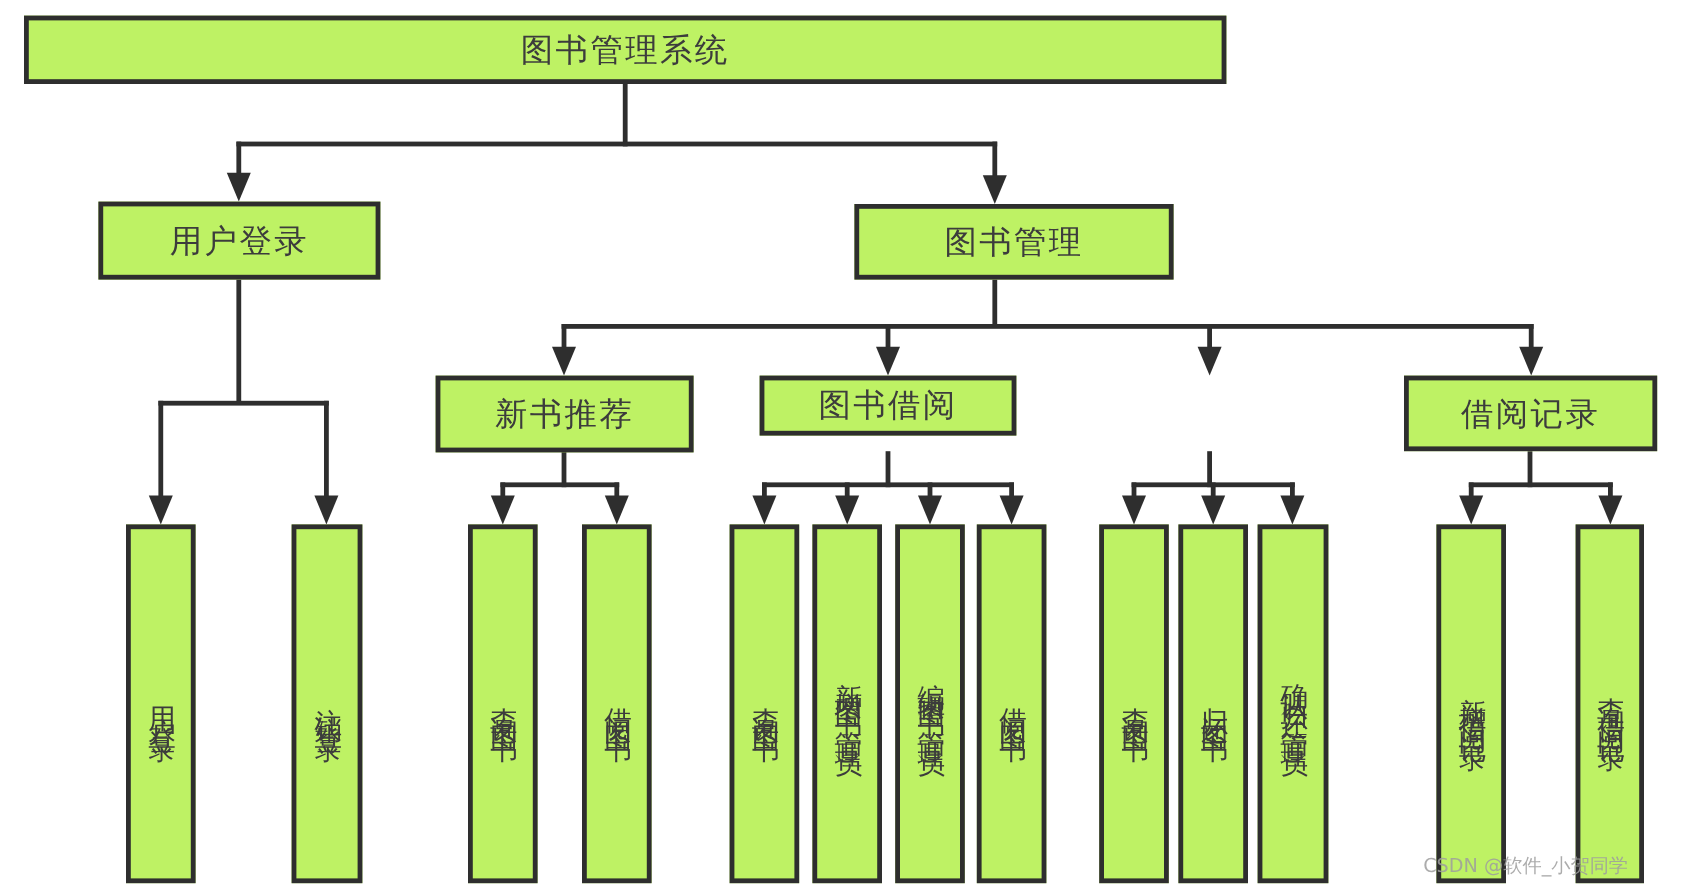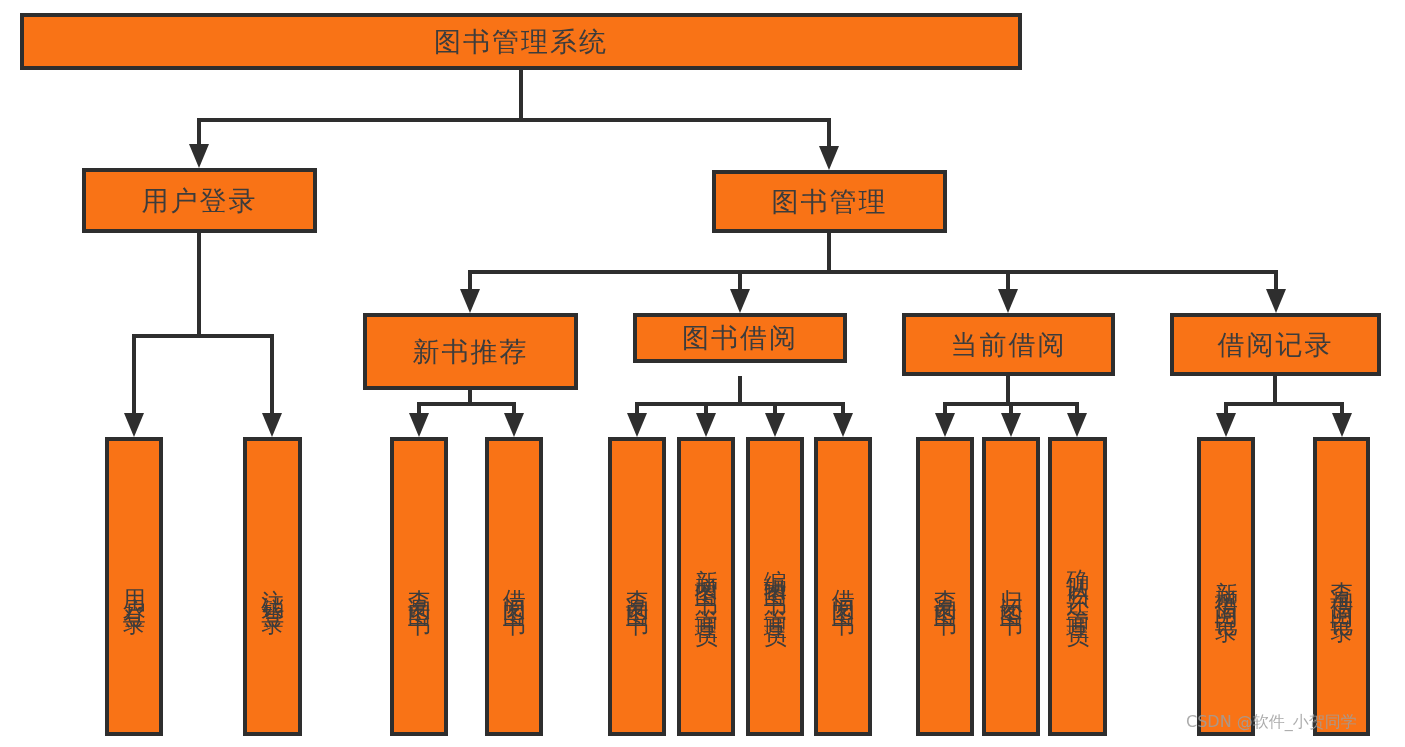--- a/index.html
+++ b/index.html
@@ -1,21 +1,21 @@
 <!DOCTYPE html>
 <html style="--line: #2e2e2e; --text: #3c3c3c; --watermark: #9e9e9e; --background: #ffffff;"><head>
 <meta charset="utf-8">
 <style>
   html,body{margin:0;padding:0;background:#fff;}
   .stage{
     position:relative;width:1405px;height:747px;background:var(--background,#fff);
     font-family:"DejaVu Sans","Liberation Sans",sans-serif;overflow:hidden;
   }
   .box{
-    position:absolute;box-sizing:border-box;background:#f97316;
+    position:absolute;box-sizing:border-box;background:#bef264;
     border:4px solid var(--line,#2e2e2e);
     display:flex;align-items:center;justify-content:center;
     color:var(--text,#3c3c3c);
   }
   .box.h{font-size:27px;letter-spacing:2px;white-space:nowrap;}
   .box.v .vtext{
     writing-mode:vertical-rl;text-orientation:mixed;
     font-size:23px;letter-spacing:8px;line-height:1.1;
   }
   .vl{position:absolute;width:4px;background:var(--line,#2e2e2e);}
@@ -94,32 +94,29 @@
   <div class="vl" style="left:1340px;top:402px;height:13px"></div>
   <div class="ah" style="left:1332px;top:413px"></div>
 
   <div class="box h" style="left:20px;top:13px;width:1002px;height:57px">
     <span>图书管理系统</span>
   </div>
 
   <div class="box h" style="left:82px;top:168px;width:235px;height:65px">
     <span>用户登录</span>
   </div>
-  <div class="box h" style="left:712px;top:170px;width:235px;height:63px">
+  <div class="box h" style="left:712px;top:170px;width:266px;height:63px">
     <span>图书管理</span>
   </div>
 
-  <div class="box h" style="left:363px;top:313px;width:215px;height:77px">
+  <div class="box h" style="left:363px;top:313px;width:215px;height:64px">
     <span>新书推荐</span>
   </div>
   <div class="box h" style="left:633px;top:313px;width:214px;height:50px">
     <span>图书借阅</span>
-  </div>
-  <div class="box h" style="left:902px;top:313px;width:213px;height:63px">
-    <span>当前借阅</span>
   </div>
   <div class="box h" style="left:1170px;top:313px;width:211px;height:63px">
     <span>借阅记录</span>
   </div>
 
   <div class="box v" style="left:105px;top:437px;width:58px;height:299px">
     <span class="vtext">用户登录</span>
   </div>
   <div class="box v" style="left:243px;top:437px;width:59px;height:299px">
     <span class="vtext">注销登录</span>

